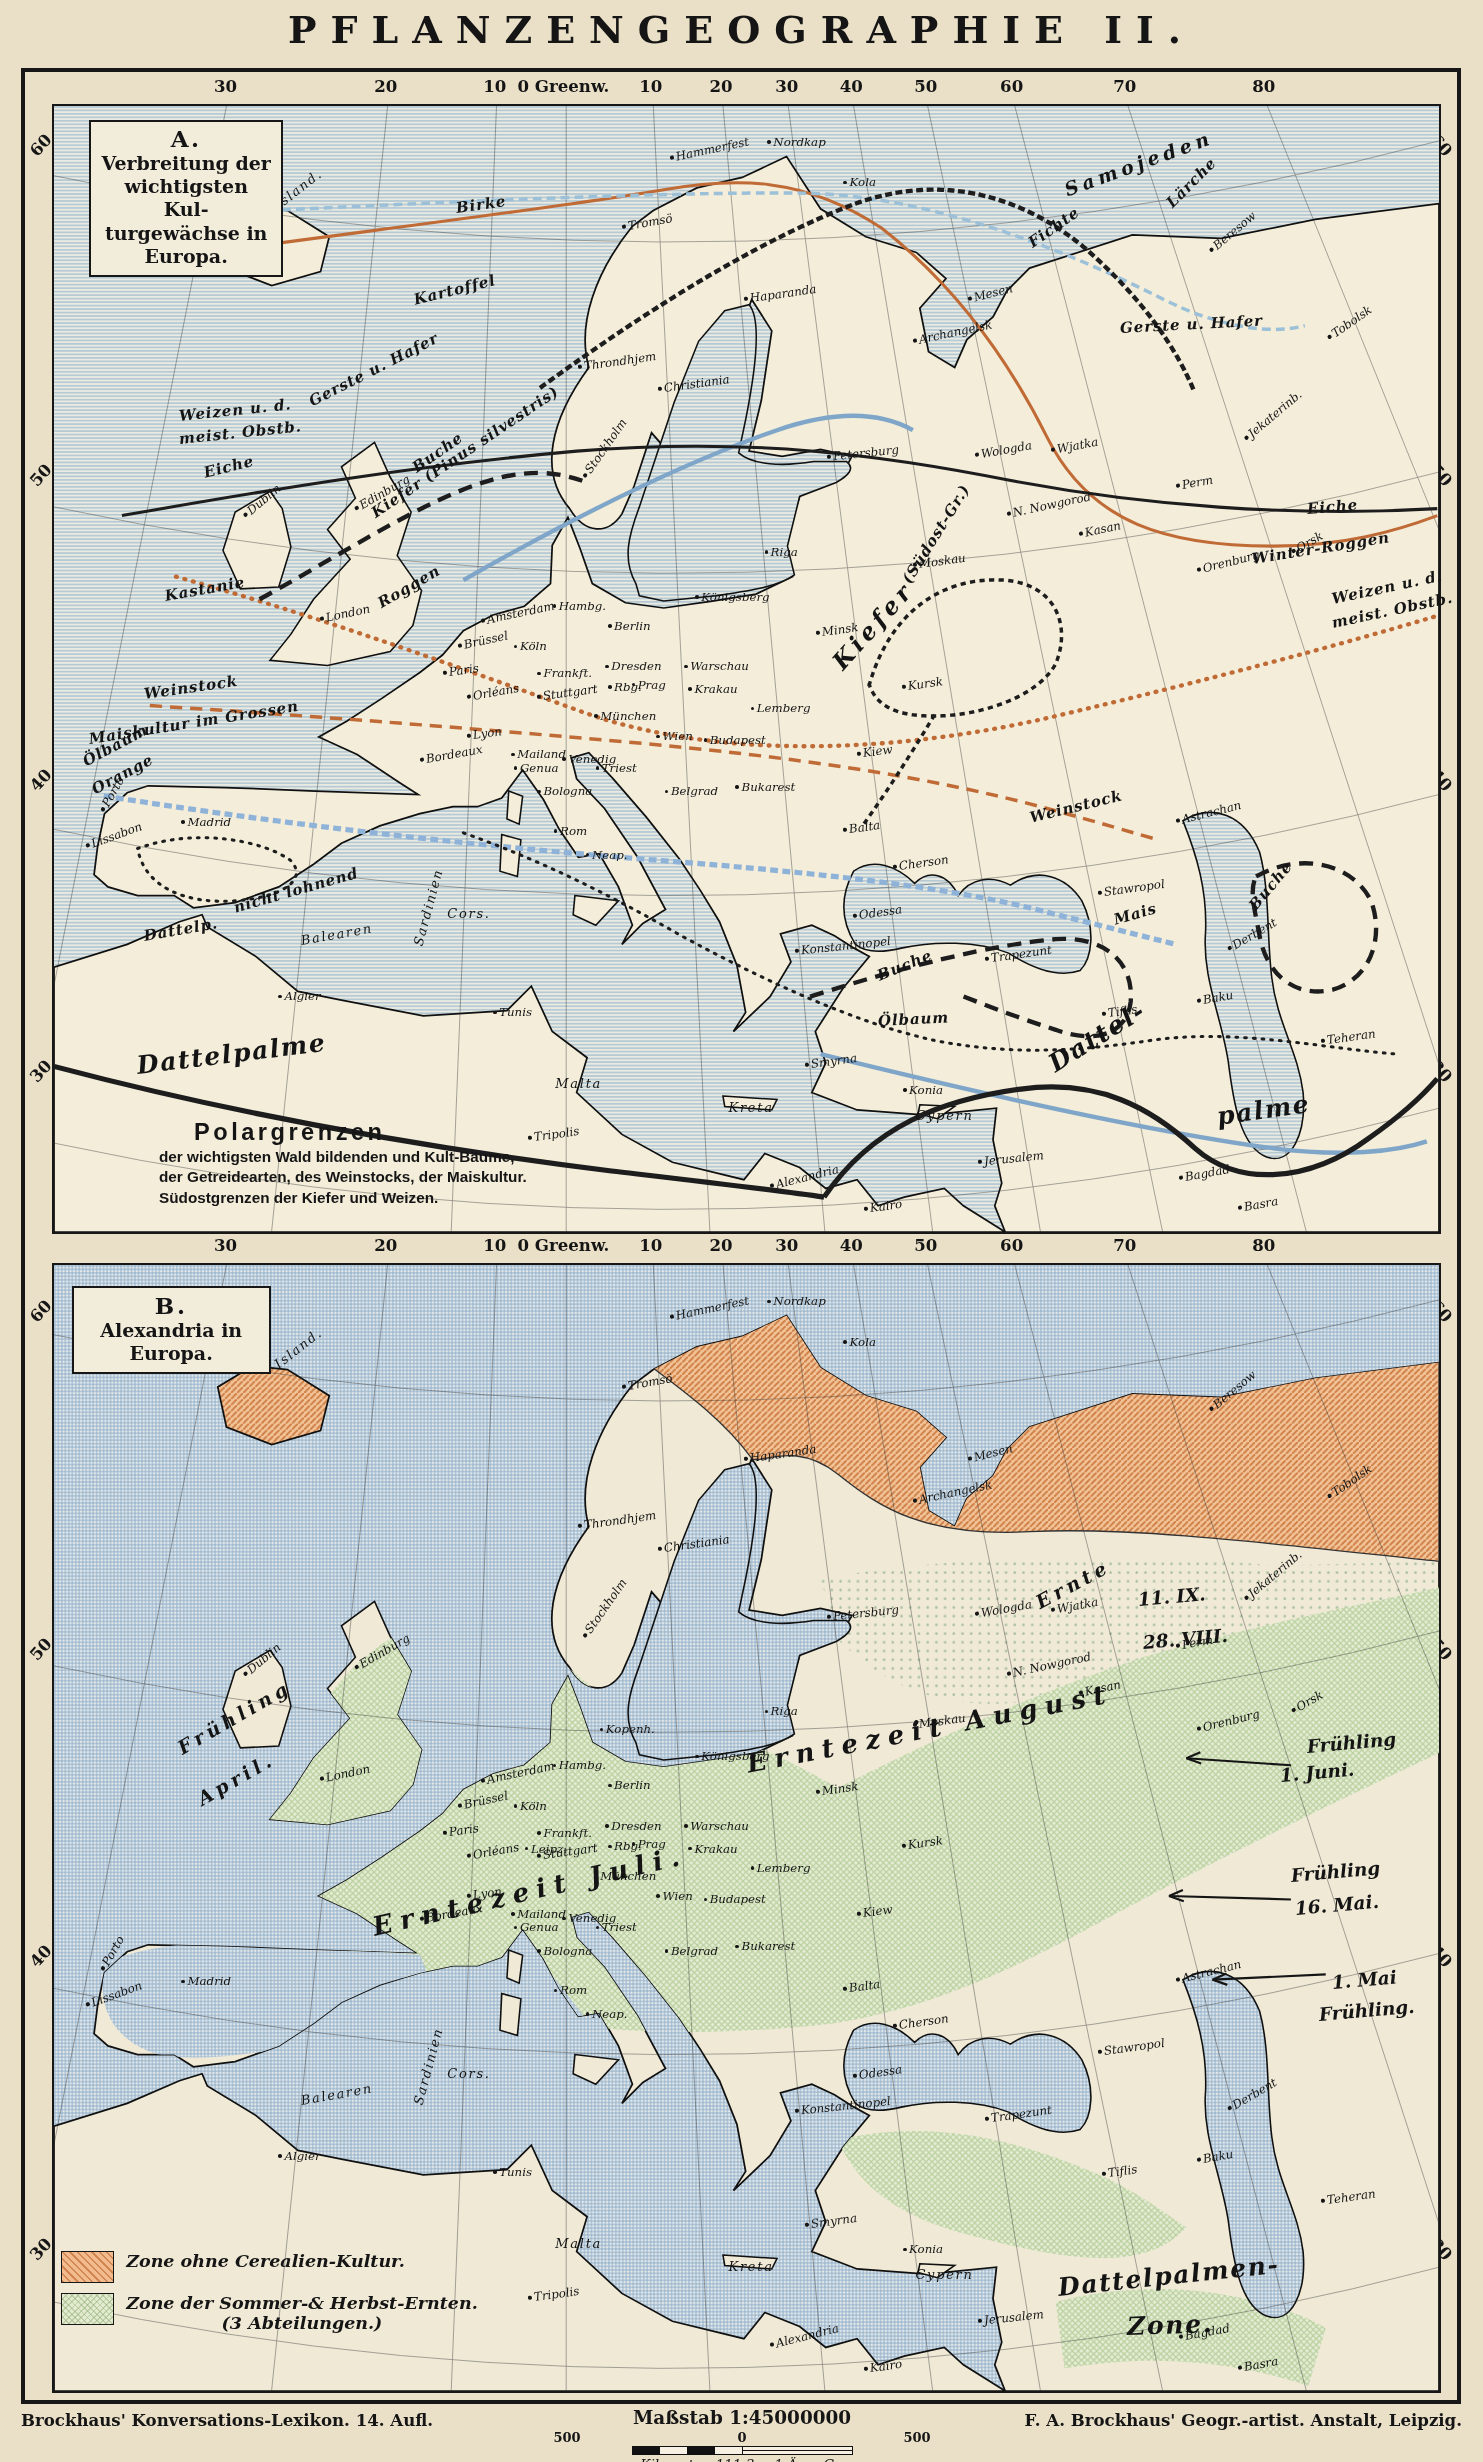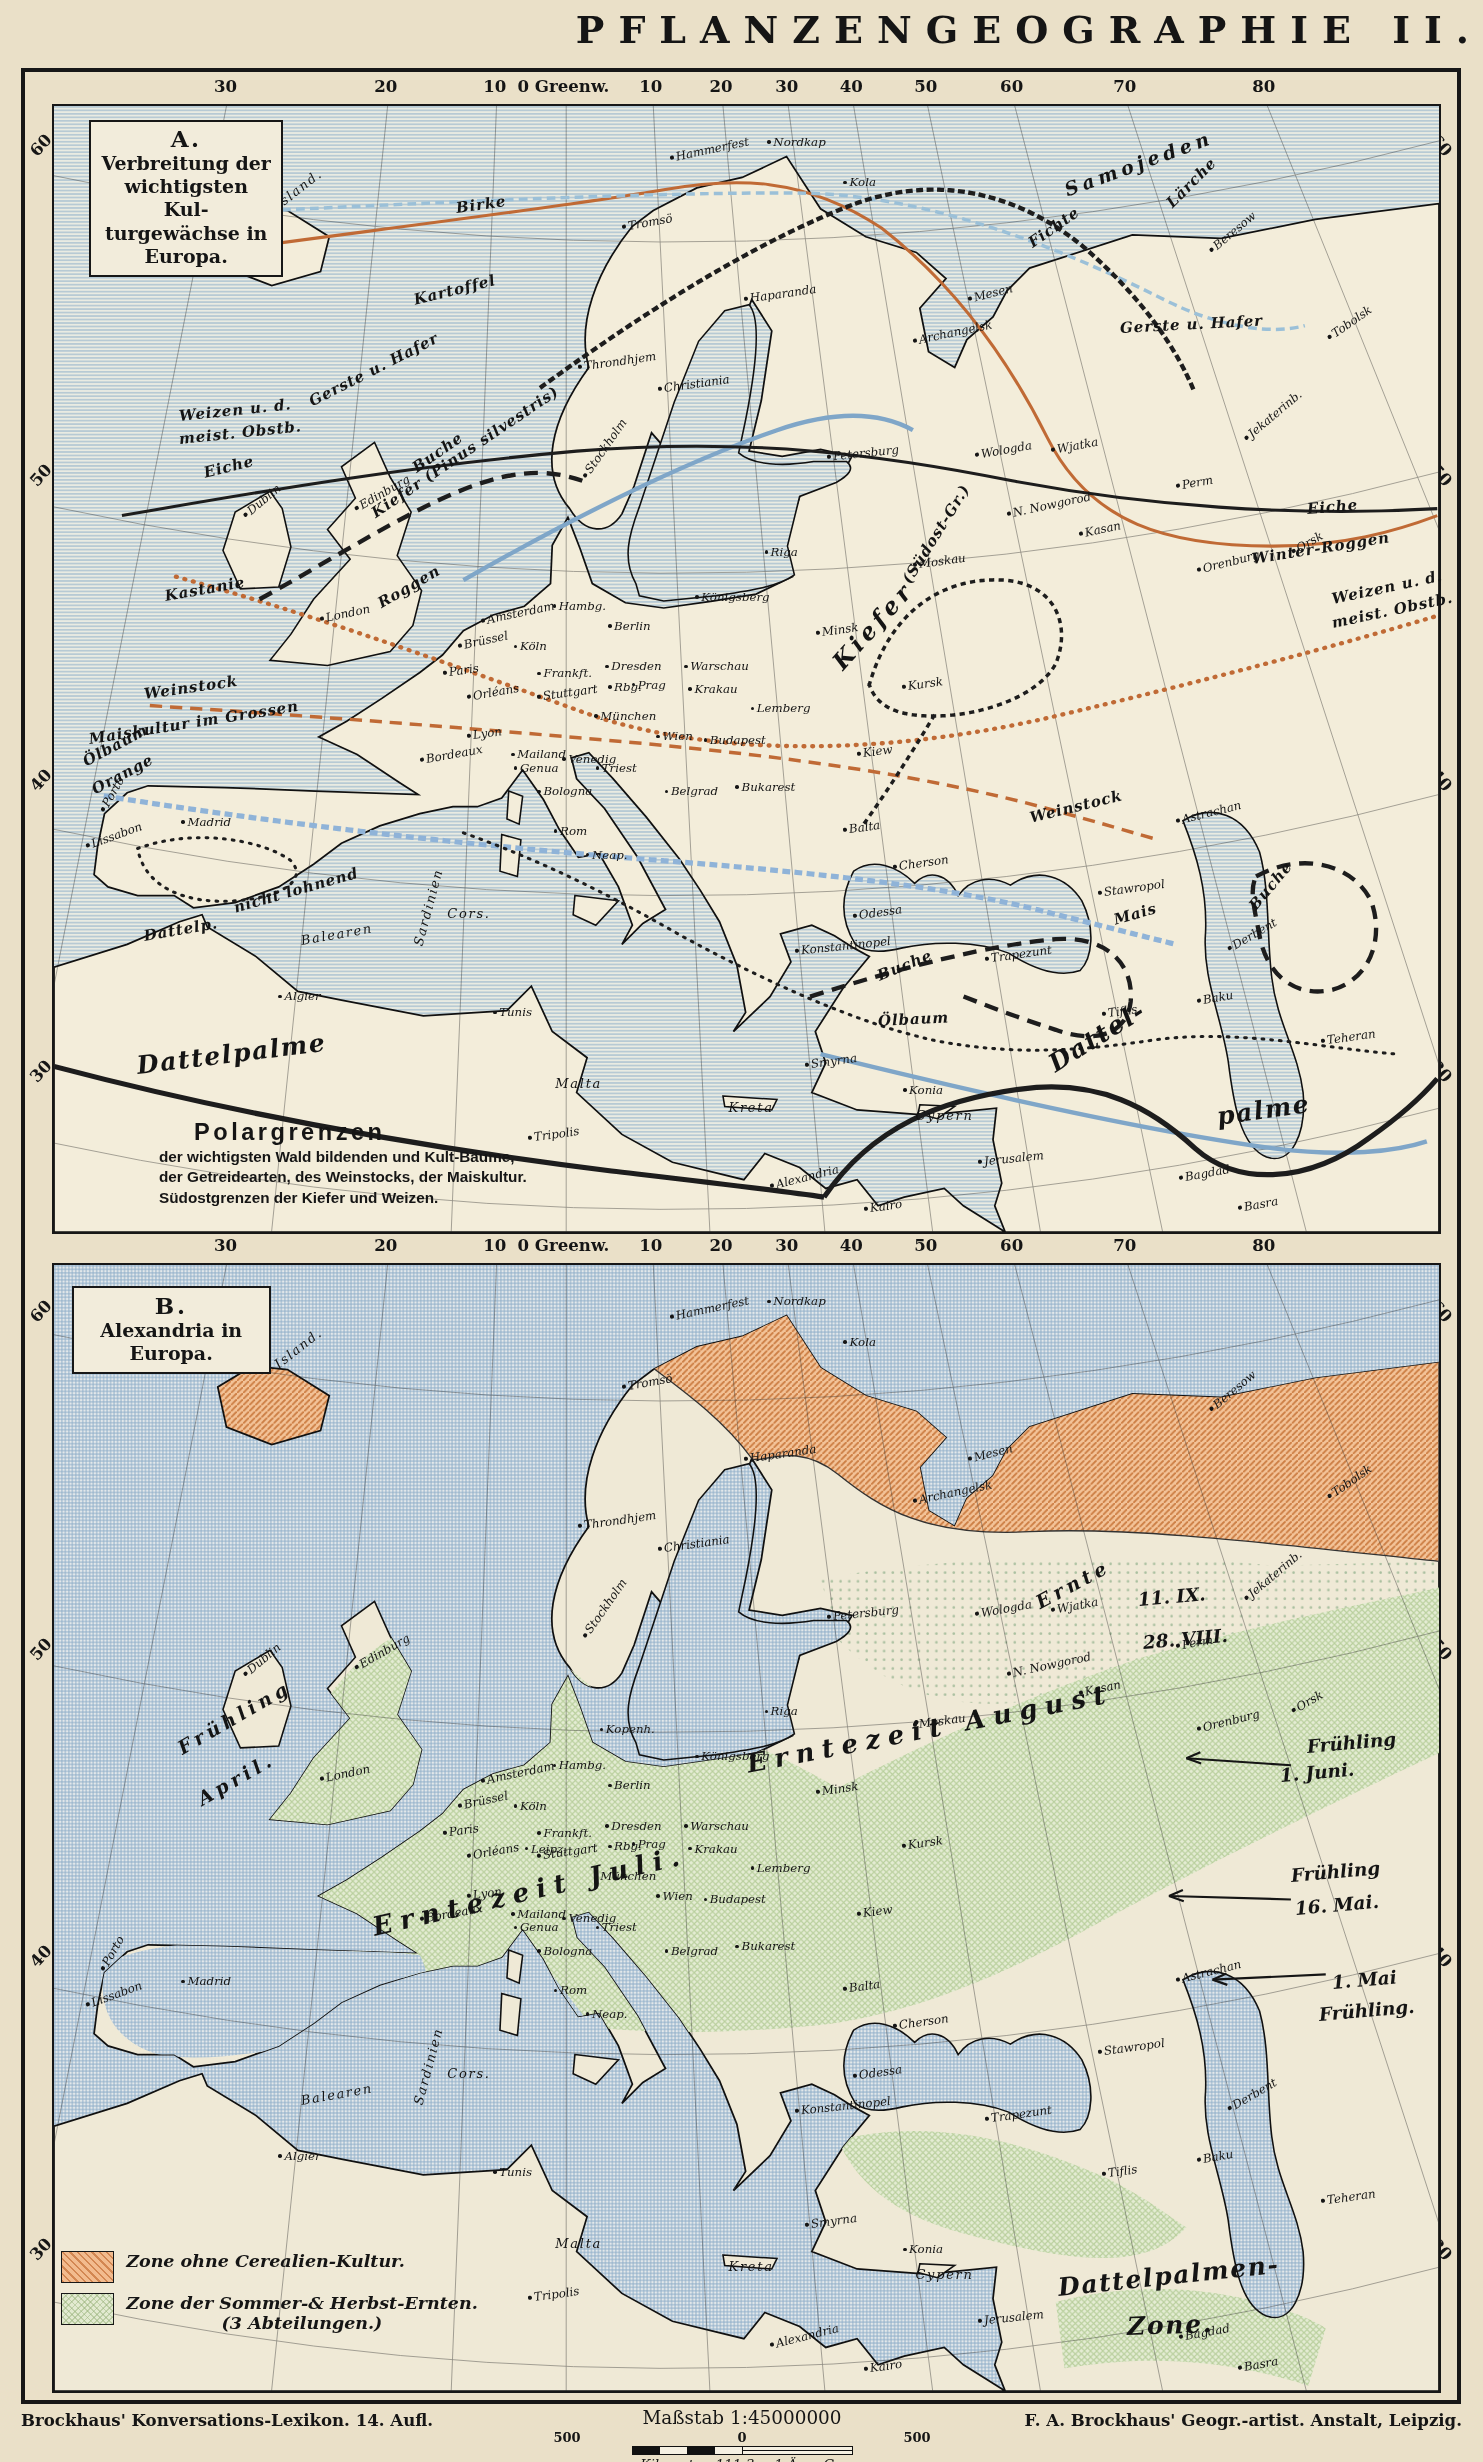--- a/index.html
+++ b/index.html
@@ -1,18 +1,18 @@
 <!DOCTYPE html>
 <html style="font-size:14px"><head>
 <meta charset="utf-8">
 <style>
   html,body{margin:0;padding:0;background:#cfc6ae;}
   .page{position:relative;width:1483px;height:2462px;background:#eae0c8;overflow:hidden;
         font-family:"DejaVu Serif","Liberation Serif",serif;color:#151515;}
-  .title{position:absolute;top:7px;left:0;width:100%;text-align:right;
+  .title{position:absolute;top:7px;left:0;width:100%;text-align:center;
          font-size:38px;font-weight:700;letter-spacing:14px;white-space:nowrap;}
   .plate{position:absolute;left:21px;top:68px;width:1432px;height:2328px;border:4.4px solid #171717;}
   .mapbox{position:absolute;left:27px;width:1385px;border:2.6px solid #171717;background:#e9ebe2;}
   #map-a{top:31.5px;height:1126px;}
   #map-b{top:1191px;height:1126px;}
   .mapbox svg{position:absolute;left:0;top:0;width:100%;height:100%;}
   .layer{position:absolute;left:0;top:0;width:100%;height:100%;pointer-events:none;}
   .lbl{position:absolute;transform-origin:0 50%;white-space:nowrap;color:#141414;}
   .plant{font-style:italic;font-weight:700;font-size:15px;letter-spacing:0.9px;}
   .lg2{font-size:23.6px;letter-spacing:4.4px;}
@@ -43,21 +43,21 @@
   .sw{width:51px;height:30px;border:1.7px solid #171717;margin-right:12.2px;flex:none;}
   .sw-orange{background:#f2bb8e;background-image:repeating-linear-gradient(45deg,rgba(190,100,42,.6) 0 1.7px,transparent 1.7px 5.2px);}
   .sw-green{background:#e2ead0;background-image:repeating-linear-gradient(45deg,rgba(148,175,118,.45) 0 1.3px,transparent 1.3px 4.4px),repeating-linear-gradient(-45deg,rgba(148,175,118,.45) 0 1.3px,transparent 1.3px 4.4px);}
   .sw-blue{background:#dde7ee;background-image:repeating-linear-gradient(0deg,rgba(92,133,173,.55) 0 1.3px,transparent 1.3px 4.4px),repeating-linear-gradient(90deg,rgba(92,133,173,.55) 0 1.3px,transparent 1.3px 4.4px);}
   .zl{font-style:italic;font-weight:700;font-size:17.5px;line-height:1.18;}
   .zl .c2{text-align:center;}
   .footer{position:absolute;left:0;top:2403px;width:100%;height:59px;}
   .f-left{position:absolute;left:21px;top:7px;font-weight:700;font-size:16.6px;}
   .f-right{position:absolute;right:21px;top:7px;font-weight:700;font-size:16.6px;}
   .f-center{position:absolute;left:567px;top:3.5px;width:350px;text-align:center;}
-  .f-scale{font-weight:400;font-size:18.4px;}
+  .f-scale{font-weight:700;font-size:18.4px;}
   .f-nums{position:relative;height:15.7px;margin-top:2.6px;}
   .f-nums span{position:absolute;font-weight:700;font-size:13px;transform:translateX(-50%);}
   .f-bar{position:relative;margin:0 auto;width:219px;height:7px;border:1.7px solid #111;display:flex;background:#f5f0e2;}
   .f-bar i{display:block;height:100%;}
   .f-unit{font-style:italic;font-size:13.6px;margin-top:1.7px;}
 </style>
 </head>
 <body>
 
 <div class="page">

